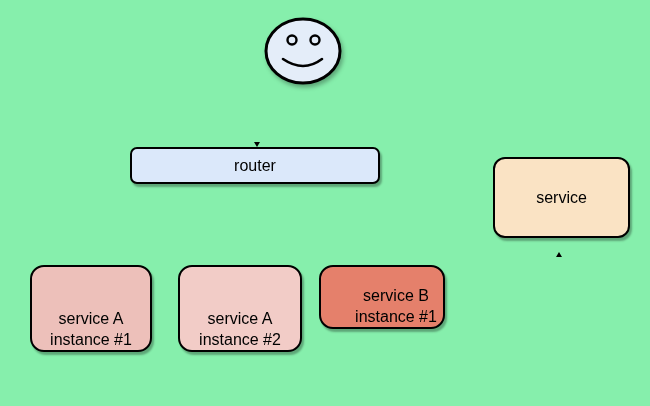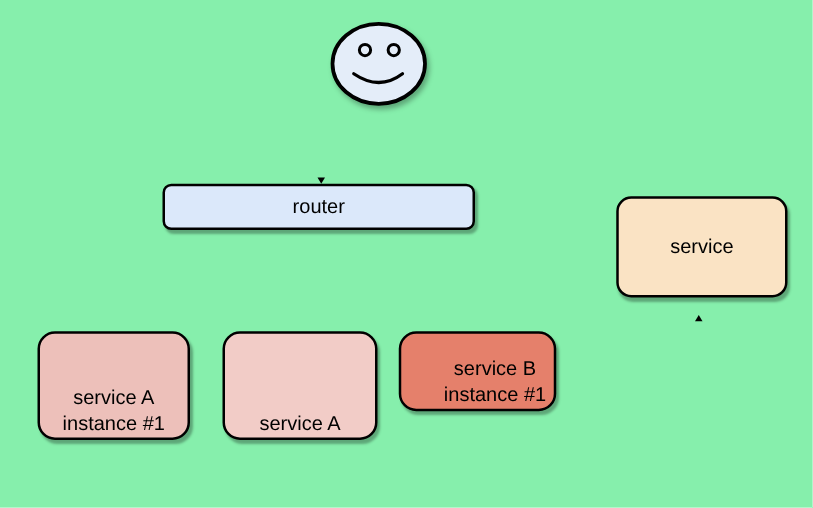--- a/index.html
+++ b/index.html
@@ -73,20 +73,21 @@
     <span>service</span>
   </div>
 
   <div class="node svc svc-a1">
     <span>service A</span>
     <span>instance #1</span>
   </div>
 
   <div class="node svc svc-a2">
     <span>service A</span>
+    <span>instance #2</span>
   </div>
 
   <div class="node svc svc-b1">
     <span>service B</span>
     <span>instance #1</span>
   </div>
 
   <div class="tick tick-down"></div>
   <div class="tick tick-up"></div>
 

